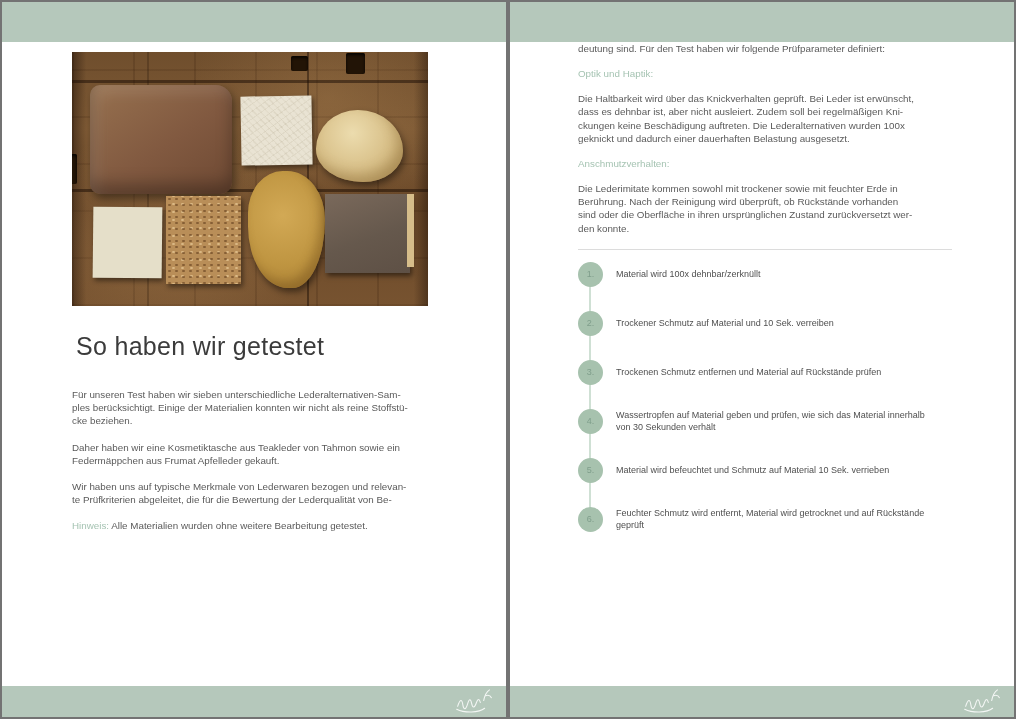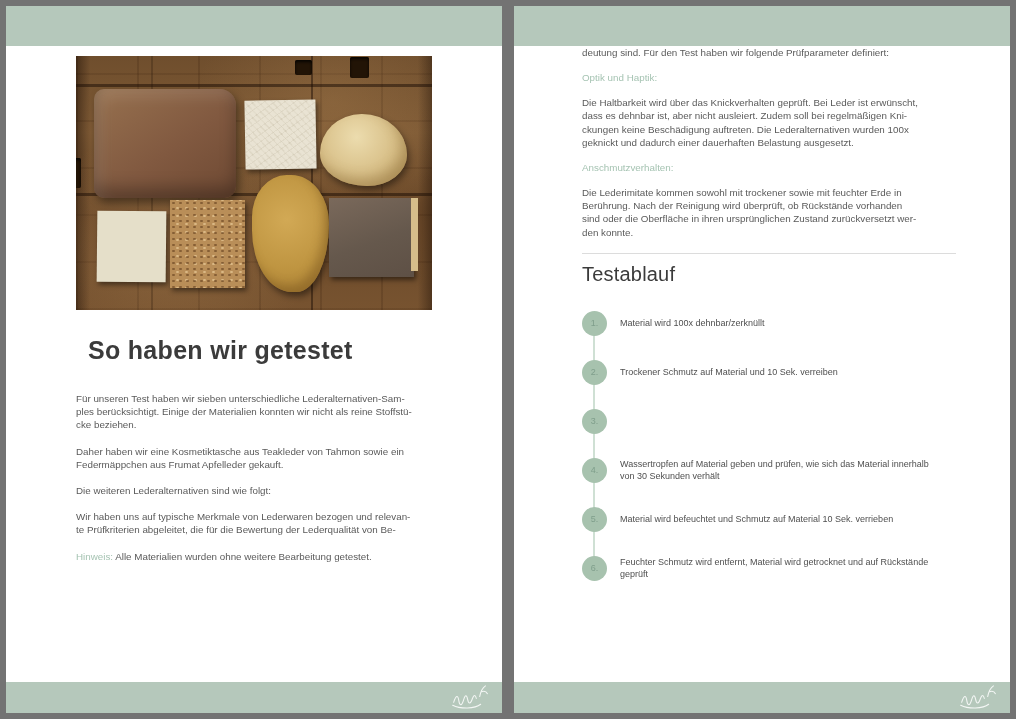--- a/index.html
+++ b/index.html
@@ -1,19 +1,19 @@
 <!DOCTYPE html>
 <html><head>
 <meta charset="utf-8">
 <style>
   html,body{margin:0;padding:0;background:#ffffff;}
   body{font-family:"Liberation Sans", sans-serif; width:1016px; height:719px; overflow:hidden;}
   .spread{display:flex; width:1016px; height:719px;}
   .page{position:relative; width:508px; height:719px; box-sizing:border-box;
-        border:6px solid #737373; background:#fff; overflow:hidden;padding-left:6px;}
+        border:2px solid #737373; background:#fff; overflow:hidden;padding-left:6px;}
   .bar-top{position:absolute; top:0; left:0; right:0; height:40px; background:#b5c8bb;}
   .bar-bottom{position:absolute; bottom:0; left:0; right:0; height:31px; background:#b5c8bb;}
   .logo{position:absolute; bottom:2px; right:8px; width:46px; height:27px; opacity:.85;}
 
   
   .photo{position:absolute; left:70px; top:50px; width:356px; height:254px; overflow:hidden;
     background:
       radial-gradient(ellipse at 28% 72%, rgba(205,160,105,.28), transparent 42%),
       radial-gradient(ellipse at 72% 18%, rgba(195,150,95,.22), transparent 38%),
       linear-gradient(90deg, rgba(20,8,2,.45) 0%, rgba(0,0,0,0) 4%, rgba(0,0,0,0) 96%, rgba(20,8,2,.4) 100%),
@@ -47,21 +47,21 @@
   .sample-fungi{position:absolute; left:49.5%; top:47%; width:21.5%; height:46%;
     background:radial-gradient(circle at 45% 38%, #d2a955, #bf9541 58%, #a87e33);
     border-radius:48% 52% 45% 55% / 38% 44% 62% 56%;
     box-shadow:2px 4px 6px rgba(0,0,0,.45), inset -5px -7px 10px rgba(110,75,25,.4);}
   .sample-dark{position:absolute; left:71%; top:56%; width:24%; height:31%;
     background:linear-gradient(160deg,#7a695b,#60524735 55%,#5e5045);
     background-color:#675a4e; box-shadow:2px 3px 5px rgba(0,0,0,.5);}
   .sample-dark .edge{position:absolute; right:-4px; top:0; bottom:8%; width:7px; background:#d6bd8a;}
 
   .left-text{position:absolute; left:70px; top:330px; width:374px; color:#5a5a5a;}
-  h1{font-size:25px; font-weight:700; color:#3b3b3b; letter-spacing:.3px; margin:0 0 27px 12px;}
+  h1{font-size:25px; font-weight:400; color:#3b3b3b; letter-spacing:.3px; margin:0 0 27px 4px;}
   .body-p{font-size:9.8px; line-height:13.2px; margin:0 0 13px 0; white-space:pre-line;}
   ul.mat{list-style:none; margin:0 0 13px 0; padding:0; font-size:9.8px; line-height:13.2px;}
   ul.mat li::before{content:"• "; color:#4a4a4a;}
   .note .g{color:#a5c3b2;}
 
   
   .right-text{position:absolute; left:68px; top:40px; width:374px; color:#5a5a5a;}
   .sec-head{font-size:9.8px; color:#a5c3b2; margin:12px 0 13px 0;}
   .divider{border:none; border-top:1px solid #dcdcdc; margin:14px 0 0 0;}
   h2{font-size:20px; font-weight:500; color:#3b3b3b; letter-spacing:.2px; margin:9px 0 13px 0;}
@@ -99,21 +99,20 @@
         </div>
     </div>
 
     <div class="left-text">
       <h1>So haben wir getestet</h1>
       <p class="body-p">Für unseren Test haben wir sieben unterschiedliche Lederalternativen-Sam-
 ples berücksichtigt. Einige der Materialien konnten wir nicht als reine Stoffstü-
 cke beziehen.</p>
       <p class="body-p">Daher haben wir eine Kosmetiktasche aus Teakleder von Tahmon sowie ein
 Federmäppchen aus Frumat Apfelleder gekauft.</p>
-      <p class="body-p">Die weiteren Lederalternativen sind wie folgt:</p>
       <p class="body-p">Wir haben uns auf typische Merkmale von Lederwaren bezogen und relevan-
 te Prüfkriterien abgeleitet, die für die Bewertung der Lederqualität von Be-</p>
       <p class="body-p note"><span class="g">Hinweis:</span><span> Alle Materialien wurden ohne weitere Bearbeitung getestet.</span></p>
     </div>
 
     <div class="bar-bottom">
       <svg class="logo" viewBox="0 0 46 28">
         <g stroke="#ffffff" fill="none" stroke-width="1.1" stroke-linecap="round">
           <path d="M5 19 c2.5 -8 4.5 -8 5.5 -1 c1 5 3 5 5 -2 c1.5 -5 3 -5 4 0 c1 5 3 5 5 -1 c1.5 -4 3 -4 4 0"></path>
           <path d="M32 13 c1 -5 3 -9 6 -11"></path>
@@ -137,34 +136,34 @@
 ckungen keine Beschädigung auftreten. Die Lederalternativen wurden 100x
 geknickt und dadurch einer dauerhaften Belastung ausgesetzt.</p>
 
       <p class="sec-head">Anschmutzverhalten:</p>
       <p class="body-p">Die Lederimitate kommen sowohl mit trockener sowie mit feuchter Erde in
 Berührung. Nach der Reinigung wird überprüft, ob Rückstände vorhanden
 sind oder die Oberfläche in ihren ursprünglichen Zustand zurückversetzt wer-
 den konnte.</p>
 
       <hr class="divider">
-      <h2>Testablauf</h2>
 
       <div class="steps">
         <div class="connector"></div>
         <div class="step">
           <div class="circle">1.</div>
           <div class="text">Material wird 100x dehnbar/zerknüllt</div>
         </div>
         <div class="step">
           <div class="circle">2.</div>
           <div class="text">Trockener Schmutz auf Material und 10 Sek. verreiben</div>
         </div>
         <div class="step">
           <div class="circle">3.</div>
+          <div class="text">Trockenen Schmutz entfernen und Material auf Rückstände prüfen</div>
         </div>
         <div class="step">
           <div class="circle">4.</div>
           <div class="text">Wassertropfen auf Material geben und prüfen, wie sich das Material innerhalb
 von 30 Sekunden verhält</div>
         </div>
         <div class="step">
           <div class="circle">5.</div>
           <div class="text">Material wird befeuchtet und Schmutz auf Material 10 Sek. verrieben</div>
         </div>

